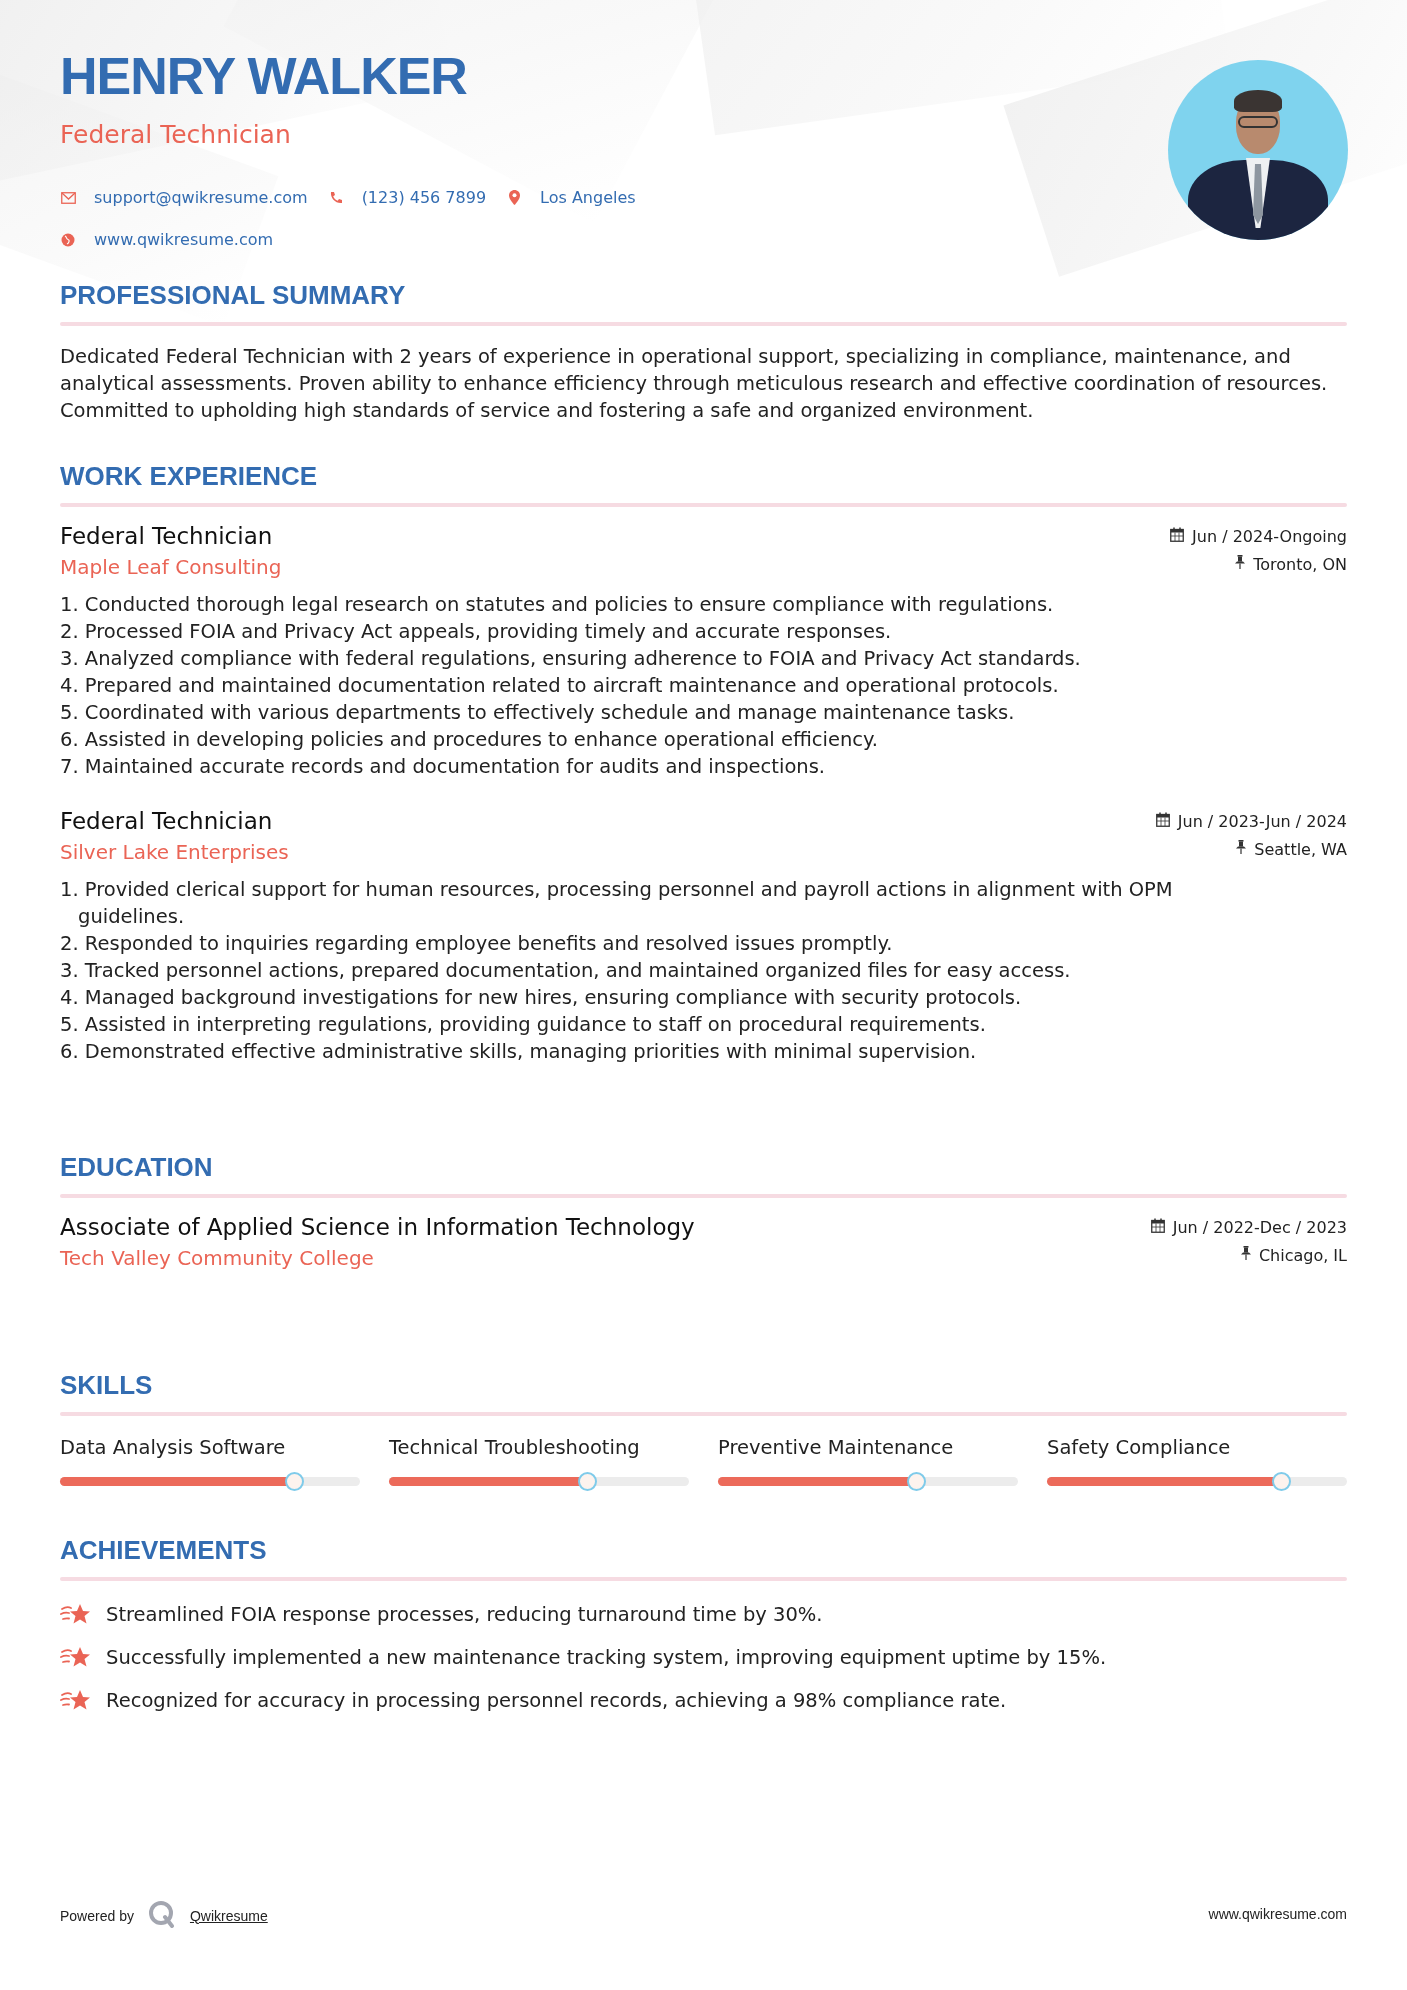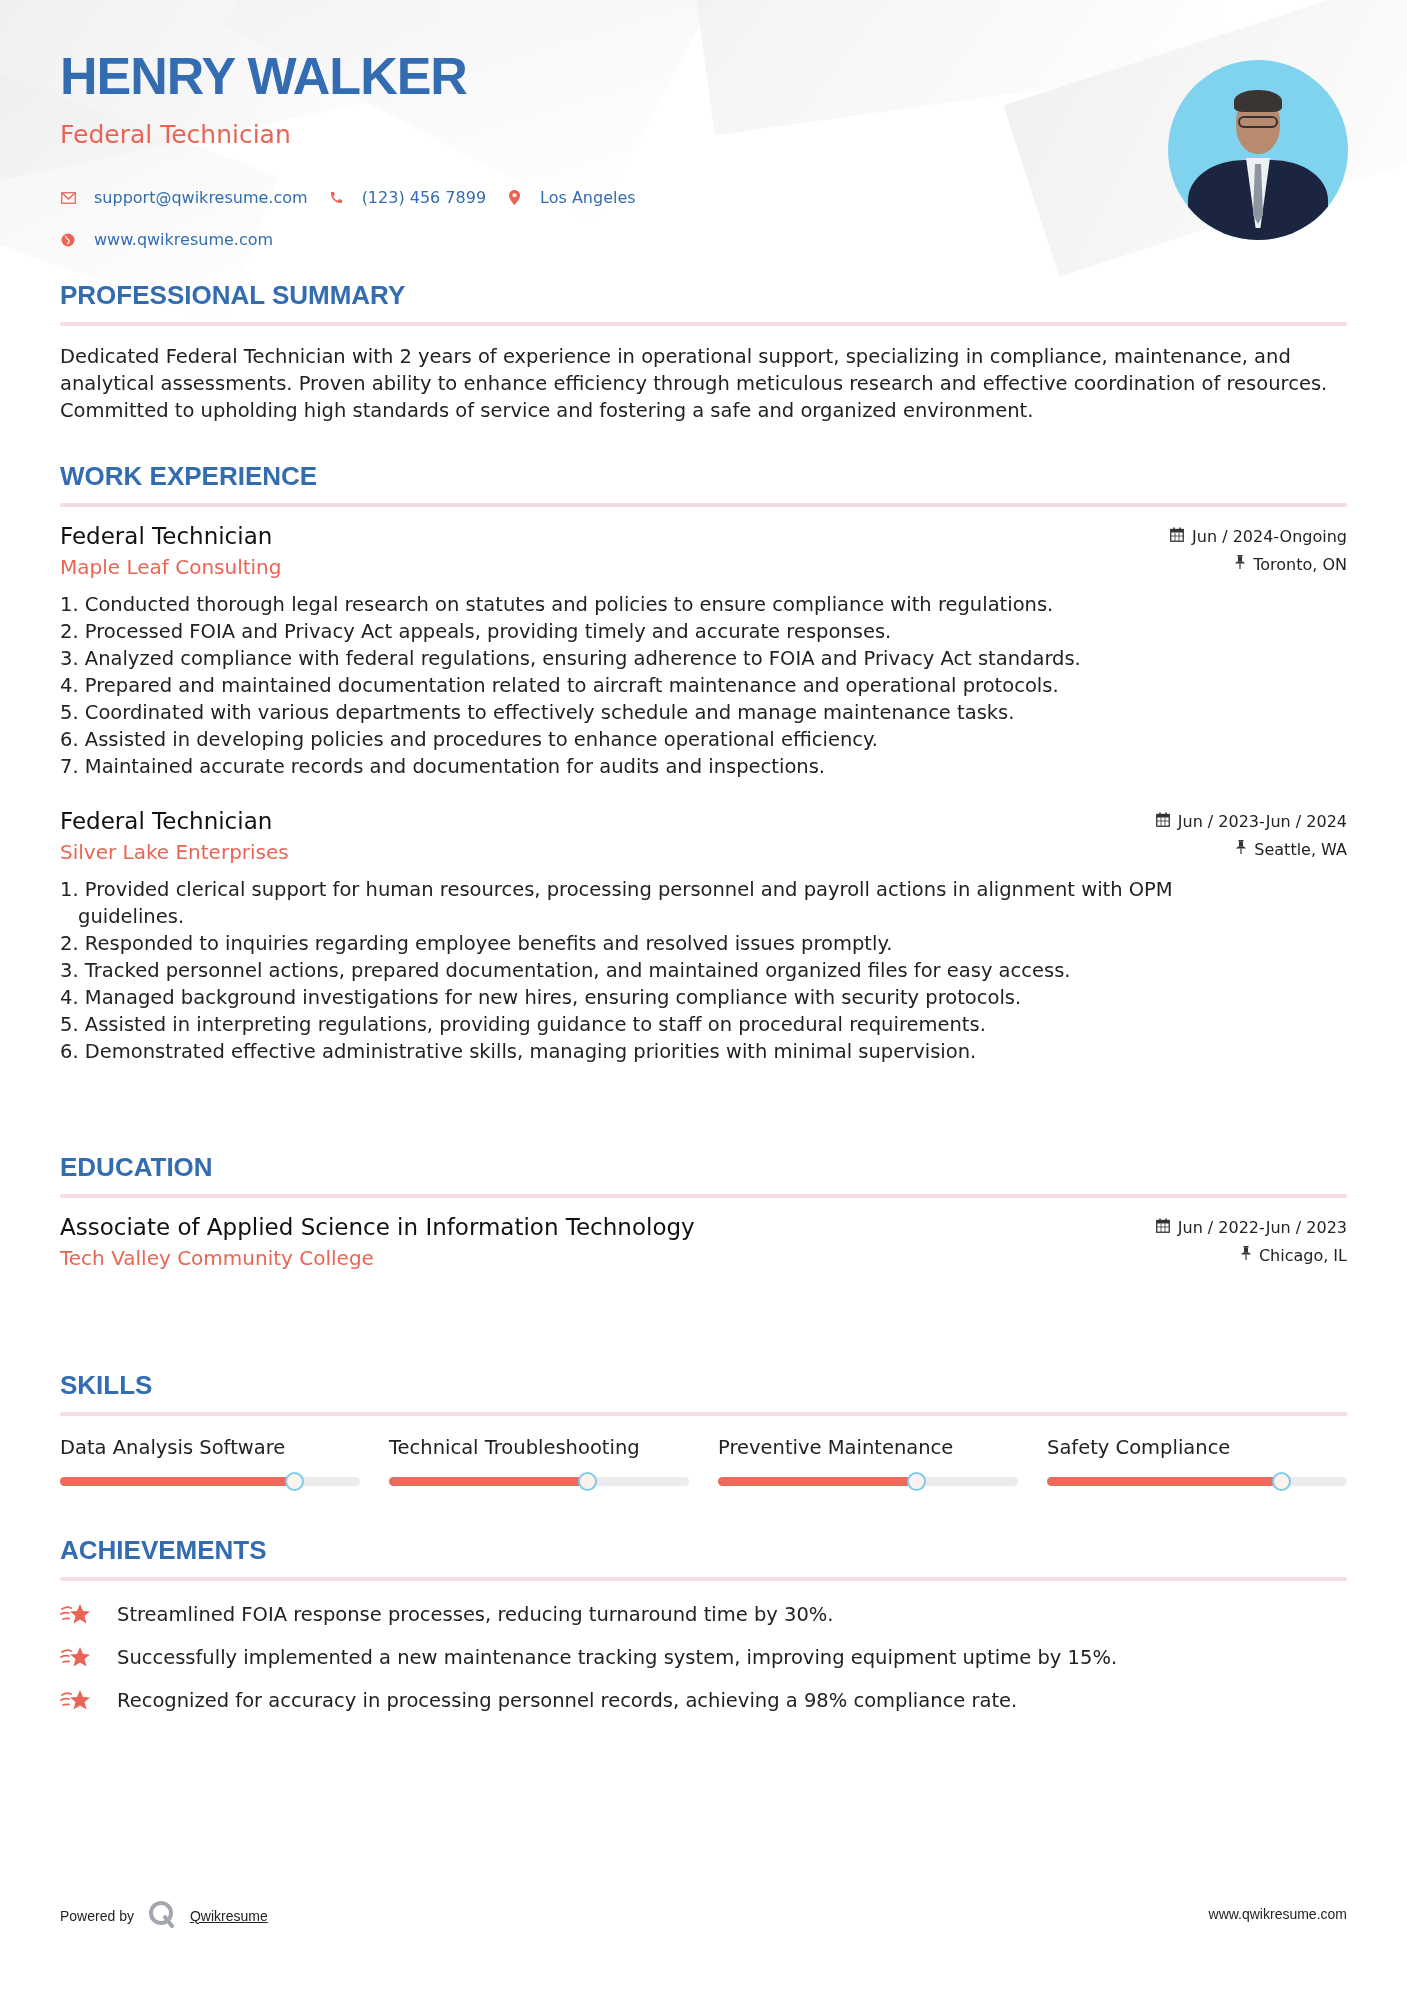--- a/index.html
+++ b/index.html
@@ -43,21 +43,21 @@
 
   
   .skills { display: flex; justify-content: space-between; margin-top: 20px; }
   .skill { width: 300px; }
   .skill-name { font-size: 19.5px; color: #222; }
   .track { position: relative; height: 9px; background: #ececec; border-radius: 5px; margin-top: 18px; }
   .fill { position: absolute; left: 0; top: 0; height: 9px; background: #ec6a5a; border-radius: 5px; }
   .handle { position: absolute; top: -5px; width: 19px; height: 19px; border-radius: 50%; background: #fdf3ee; border: 2px solid #7fcbea; margin-left: -9px; }
 
   
-  .ach { display: flex; align-items: center; margin-top: 17px; gap: 11px; }
+  .ach { display: flex; align-items: center; margin-top: 17px; }
   .ach:first-child { margin-top: 20px; }
   .ach .star { width: 32px; height: 26px; margin-right: 14px; position: relative; }
   .ach-text { font-size: 19.5px; color: #222; }
 
   
   .footer-left { position: absolute; left: 60px; top: 1900px; display: flex; align-items: center; font-family: "Liberation Sans", sans-serif; font-size: 14px; color: #222; }
   .footer-left .q-logo { margin: 0 14px; }
   .footer-left a { color: #222; text-decoration: underline; }
   .footer-right { position: absolute; right: 60px; top: 1906px; font-family: "Liberation Sans", sans-serif; font-size: 14px; color: #222; }
 </style>
@@ -234,21 +234,21 @@
             <svg width="14" height="15" viewBox="0 0 14 15">
                 <rect x="0.75" y="2.5" width="12.5" height="11.75" fill="none" stroke="#333" stroke-width="1.3"></rect>
                 <rect x="0.75" y="2.5" width="12.5" height="3" fill="#333"></rect>
                 <line x1="4" y1="0.5" x2="4" y2="3.5" stroke="#333" stroke-width="1.5"></line>
                 <line x1="10" y1="0.5" x2="10" y2="3.5" stroke="#333" stroke-width="1.5"></line>
                 <line x1="1" y1="9" x2="13" y2="9" stroke="#333" stroke-width=".8"></line>
                 <line x1="5" y1="5.5" x2="5" y2="14" stroke="#333" stroke-width=".8"></line>
                 <line x1="9" y1="5.5" x2="9" y2="14" stroke="#333" stroke-width=".8"></line>
               </svg>
           </span>
-          <span>Jun / 2022-Jun / 2023</span>
+          <span>Jun / 2022-Dec / 2023</span>
         </div>
       </div>
       <div class="job-row">
         <div class="job-company">Tech Valley Community College</div>
         <div class="meta">
           <span class="mico">
             <svg width="10" height="14" viewBox="0 0 10 14">
                 <rect x="2.5" y="0" width="5" height="1.6" fill="#333"></rect>
                 <rect x="3" y="1.6" width="4" height="5" fill="#333"></rect>
                 <polygon points="0,8.5 10,8.5 8,6.4 2,6.4" fill="#333"></polygon>

